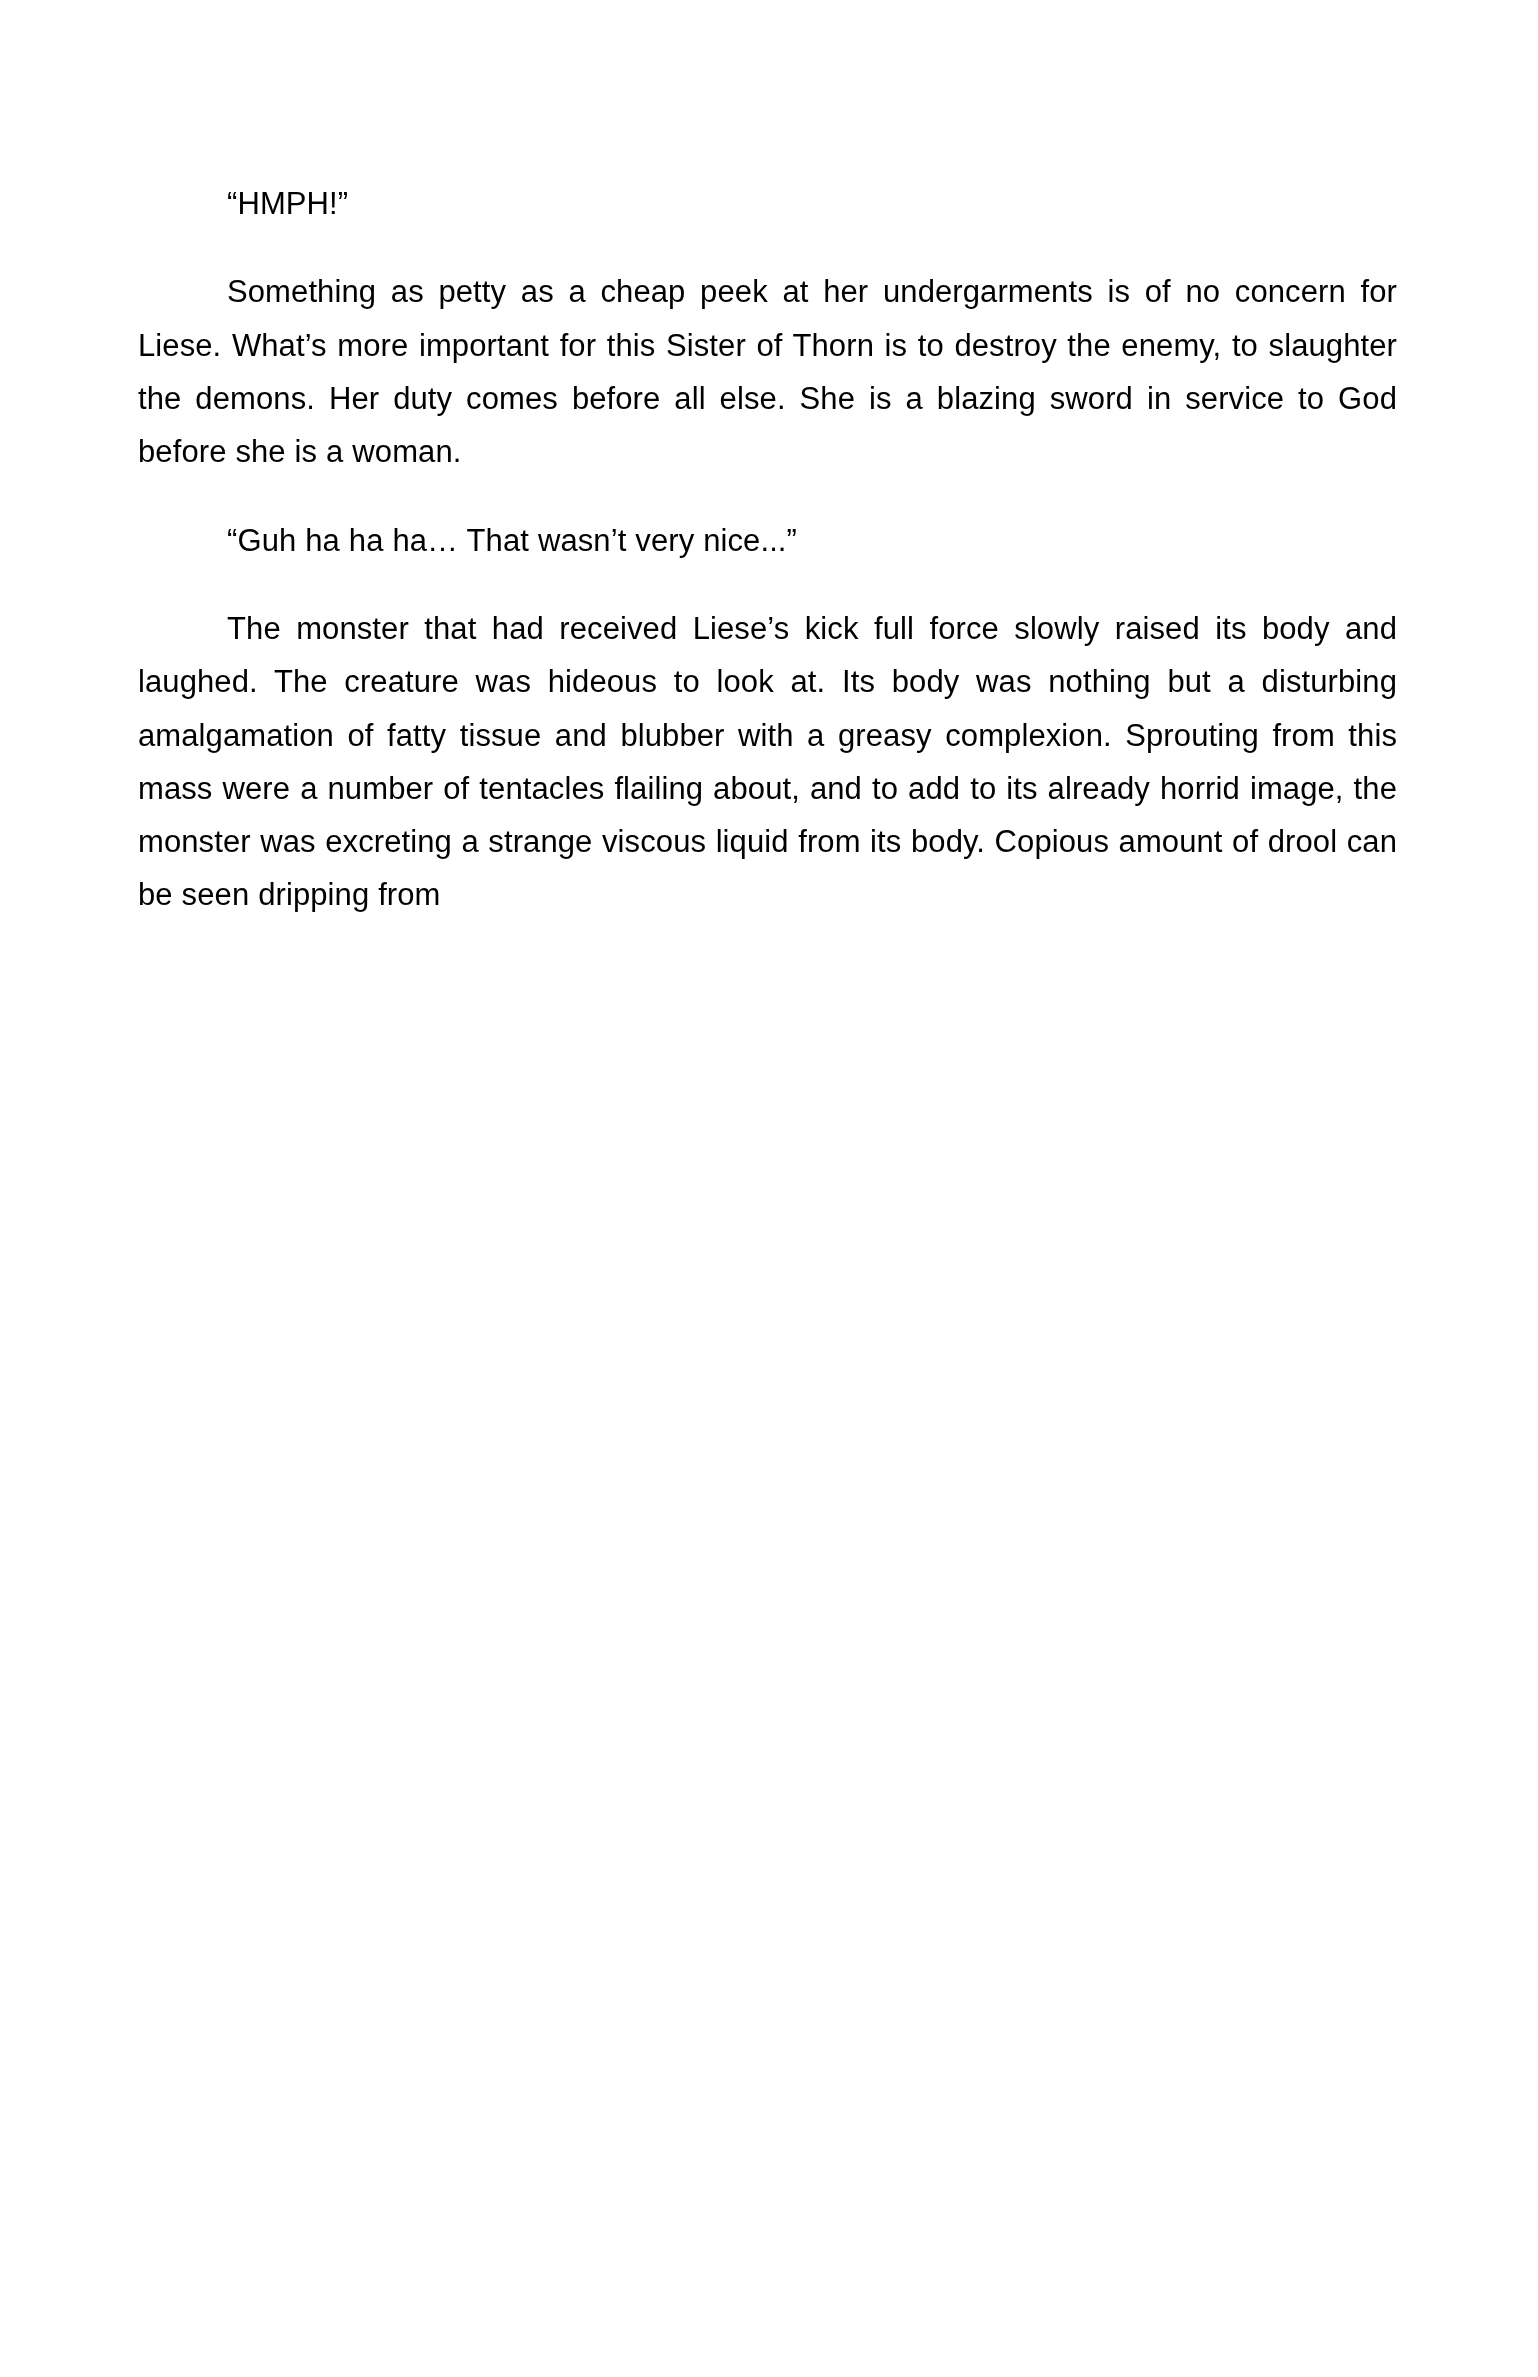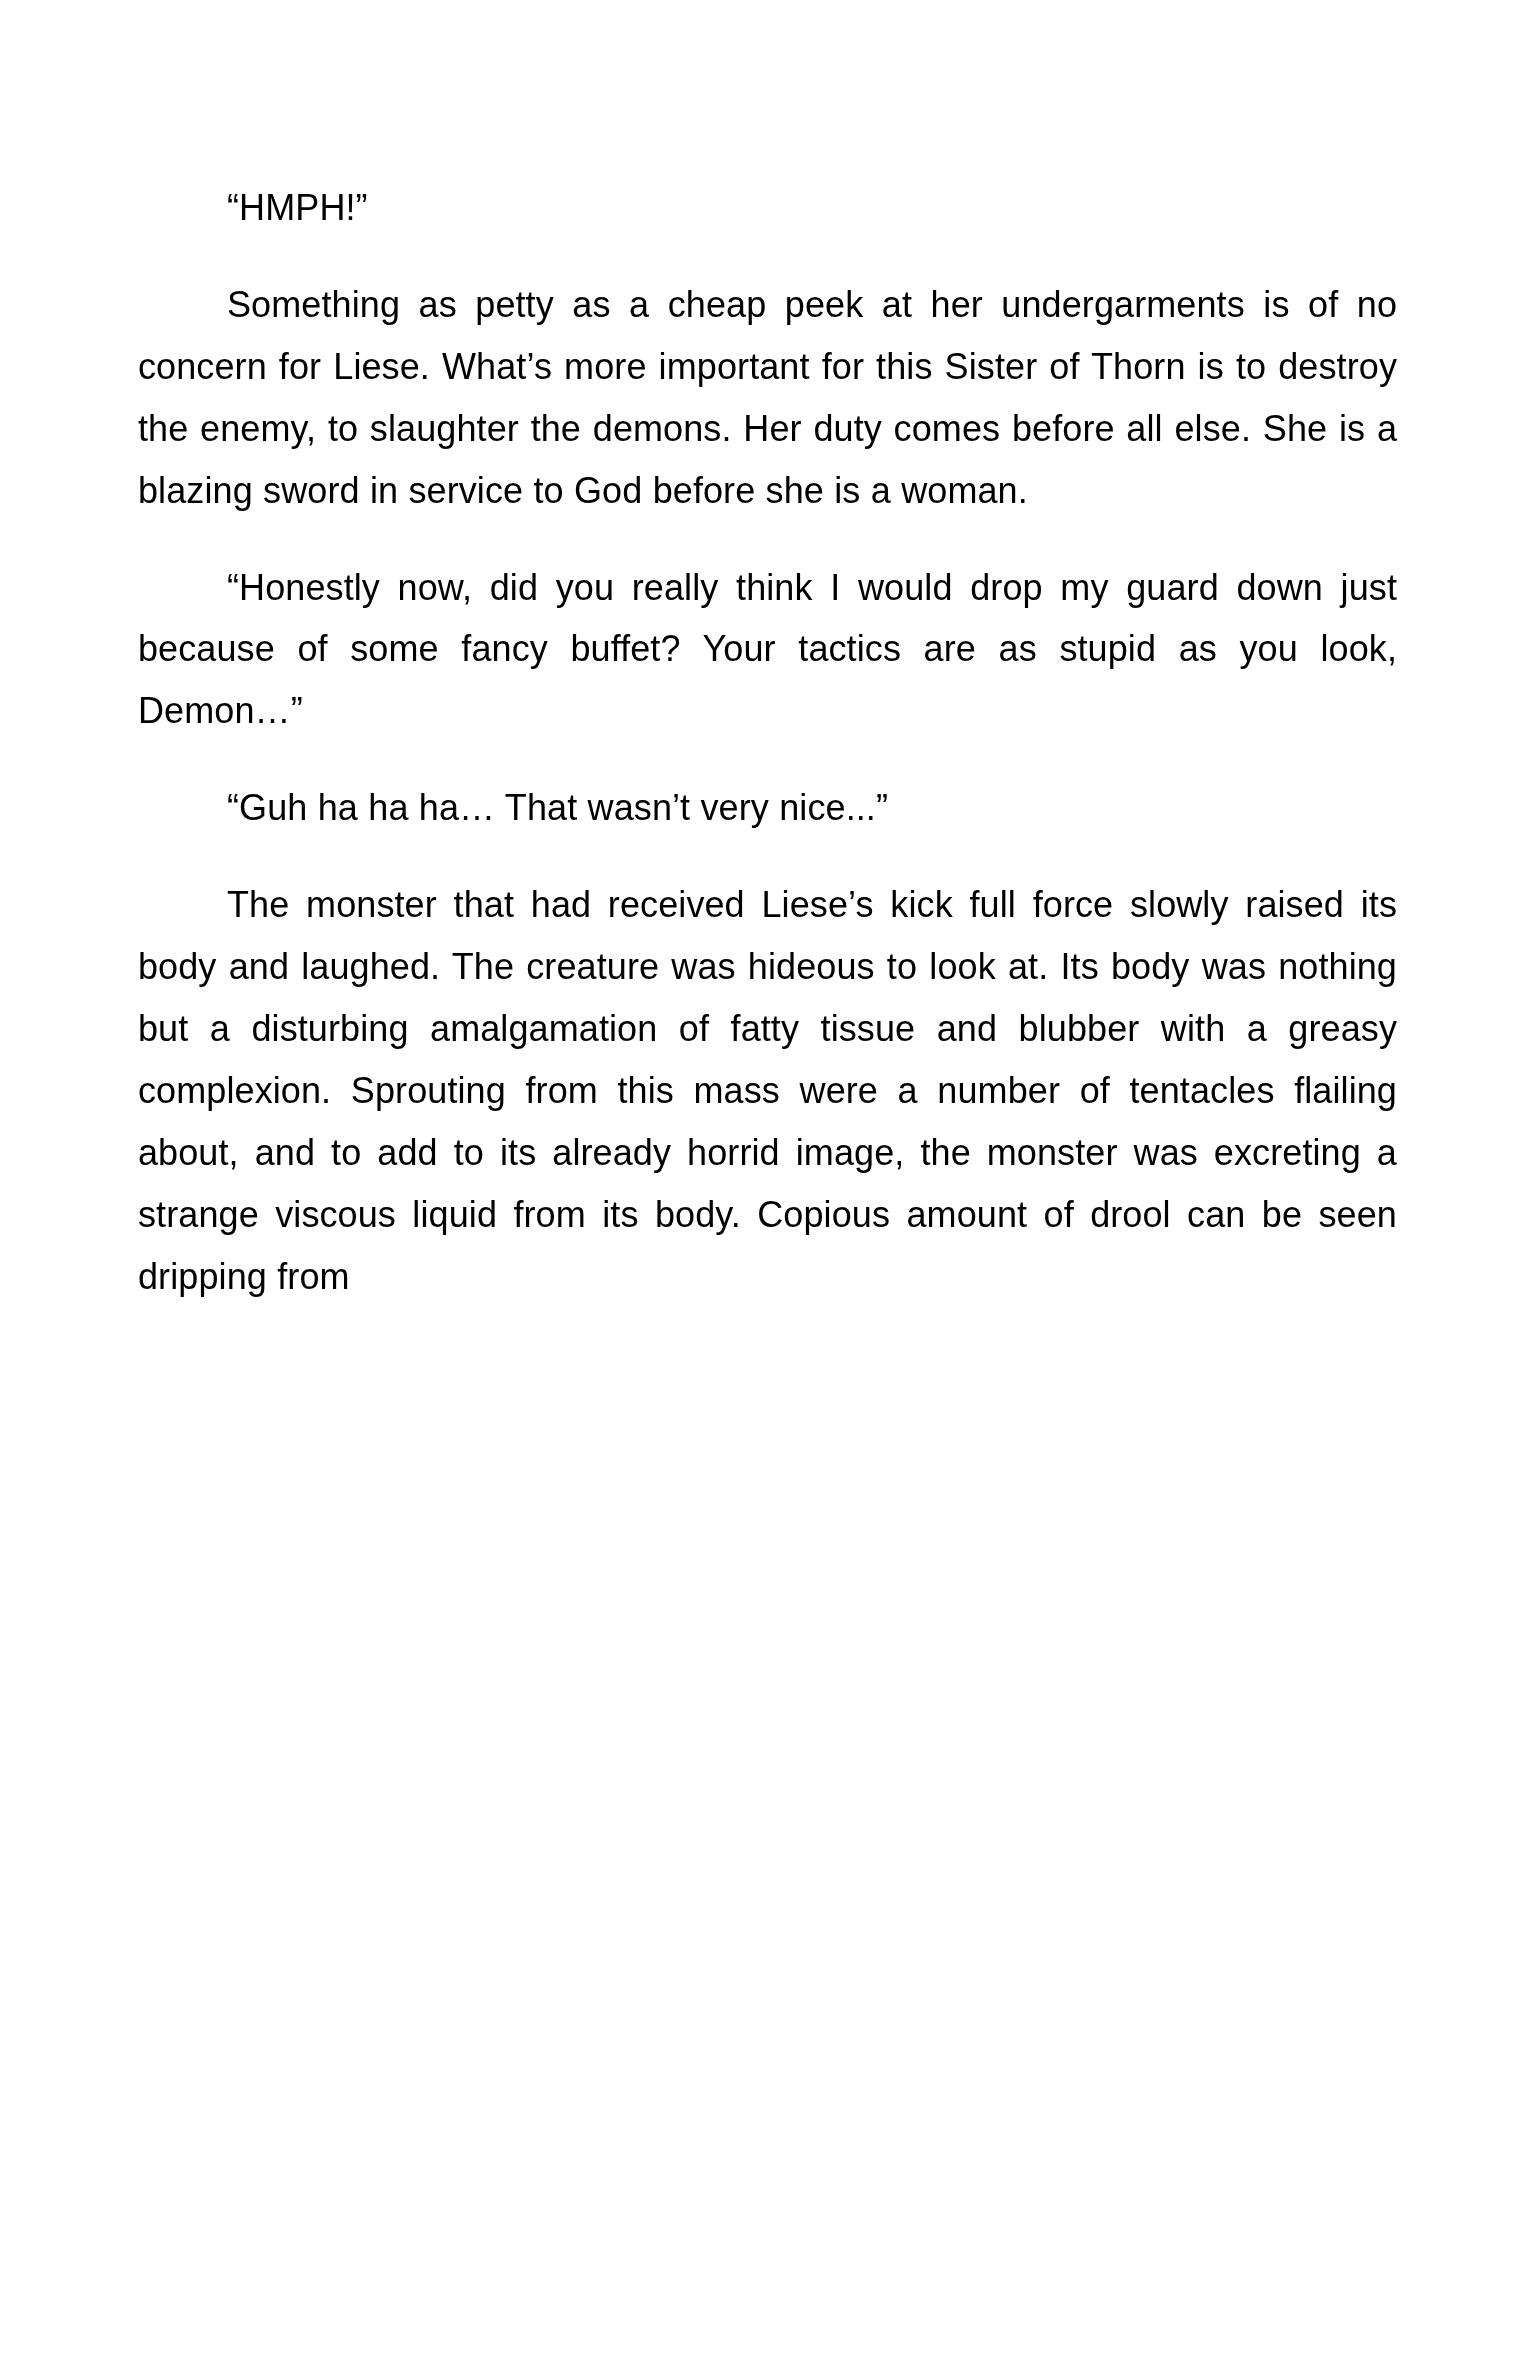--- a/index.html
+++ b/index.html
@@ -20,21 +20,21 @@
     height: 2377px;
     padding: 177px 149px 112px 138px;
     background: #ffffff;
     position: relative;
   }
   .doc-body {
     width: 1259px;
   }
   p.para {
     margin: 0 0 0 0;
-    font-size: 36px;
+    font-size: 31px;
     line-height: 1.72;
     text-align: justify;
     text-justify: inter-word;
     text-indent: 89px;
     letter-spacing: 0.1px;
     word-spacing: 0.2px;
   }
   p.para + p.para {
     margin-top: 35px;
   }
@@ -51,21 +51,20 @@
 <div class="page">
   <div class="doc-body">
 
     <p class="para nojust">“HMPH!”</p>
 
     <p class="para">Something as petty as a cheap peek at her undergarments is of no concern for Liese. What’s more important for this Sister of Thorn is to destroy the enemy, to slaughter the demons. Her duty comes before all else. She is a blazing sword in service to God before she is a woman.</p>
 
 
 
 
-    <p class="para">“Honestly now, did you really think I would drop my guard down just because of some fancy buffet? Your tactics are as stupid as you look, Demon…”</p>
 
     <p class="para nojust">“Guh ha ha ha… That wasn’t very nice...”</p>
 
     <p class="para last">The monster that had received Liese’s kick full force slowly raised its body and laughed. The creature was hideous to look at. Its body was nothing but a disturbing amalgamation of fatty tissue and blubber with a greasy complexion. Sprouting from this mass were a number of tentacles flailing about, and to add to its already horrid image, the monster was excreting a strange viscous liquid from its body. Copious amount of drool can be seen dripping from</p>
 
   </div>
 </div>
 
 
 </body></html>

